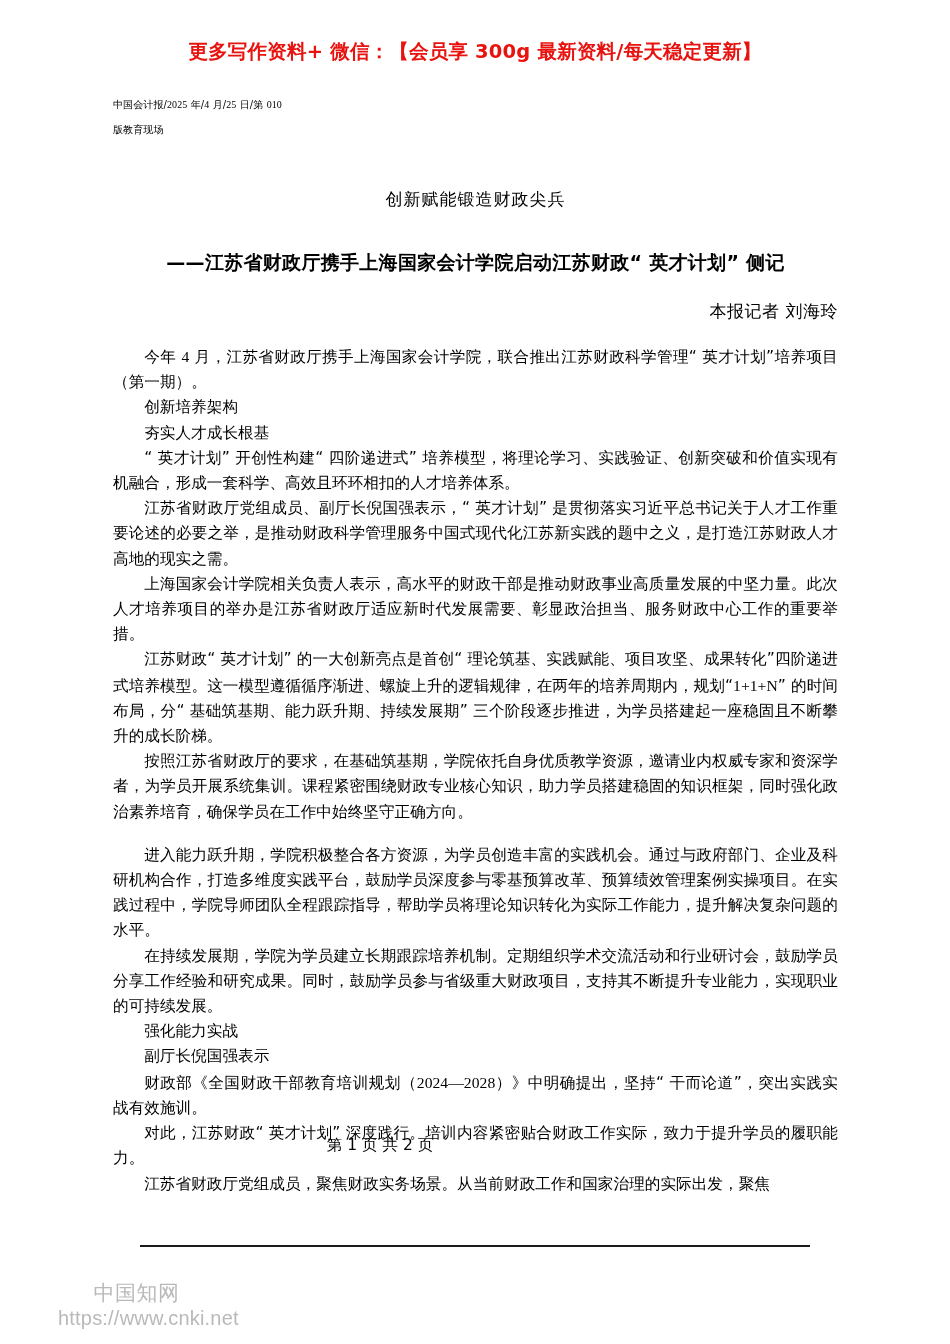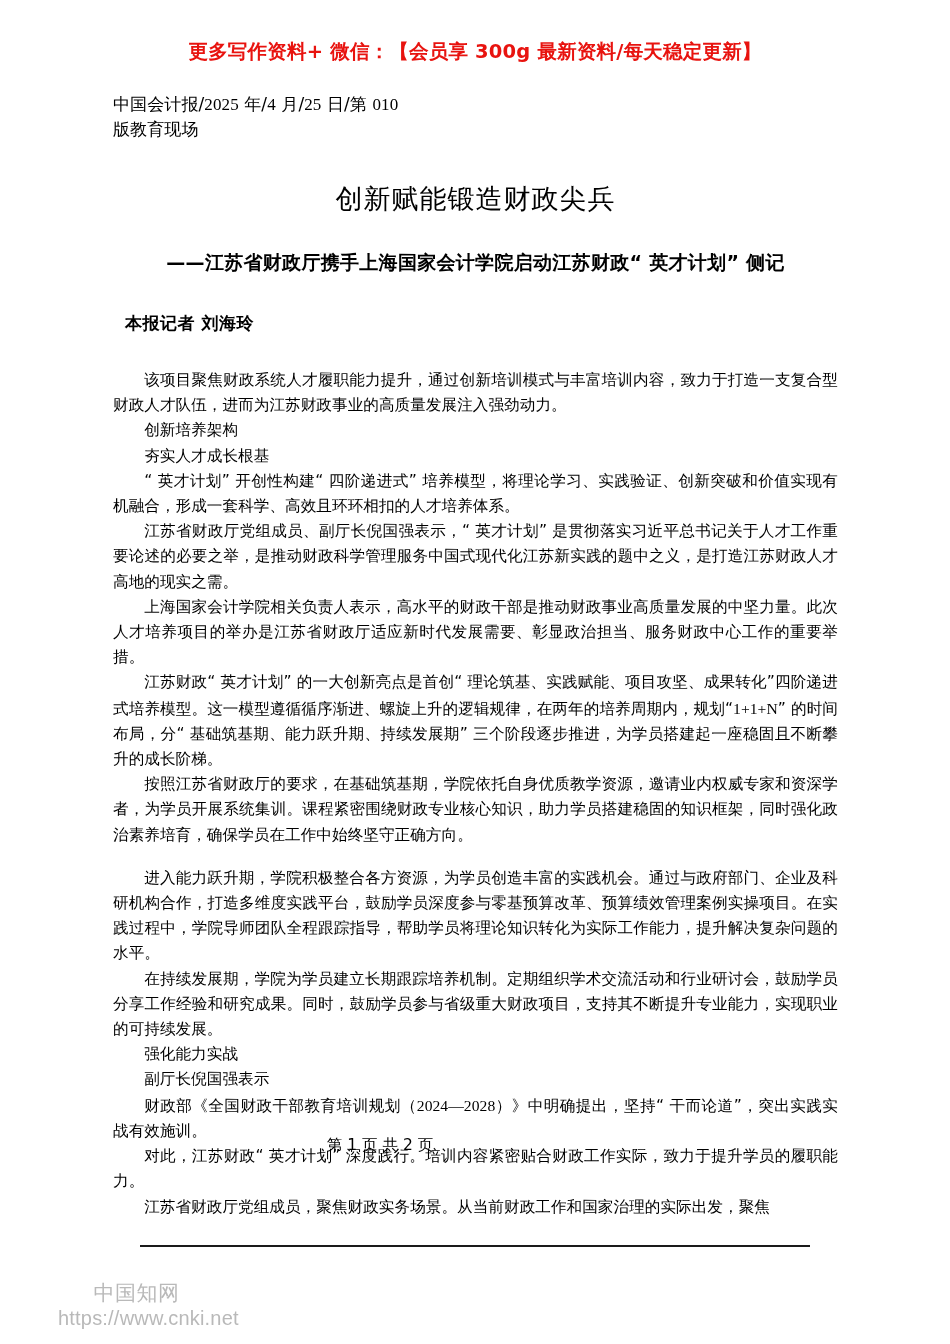--- a/index.html
+++ b/index.html
@@ -42,54 +42,54 @@
 
   
   .doc {
     position: absolute;
     left: 113px;
     top: 92px;
     width: 725px;
   }
 
   .source-line {
+    font-size: 10px;
+    line-height: 25px;
+    font-family: "DejaVu Sans", sans-serif;
+    letter-spacing: 0.1px;
+  }
+
+  .title {
+    text-align: center;
     font-size: 17px;
-    line-height: 25px;
-    font-family: "DejaVu Sans", sans-serif;
-    letter-spacing: 0.1px;
-  }
-
-  .title {
-    text-align: center;
-    font-size: 27px;
     line-height: 30px;
     font-weight: normal;
     margin: 0;
     padding-top: 42px;
     font-family: "DejaVu Sans", sans-serif;
     letter-spacing: 1px;
   }
 
   .subtitle {
     text-align: center;
     font-size: 19px;
     line-height: 28px;
     font-weight: bold;
     margin: 0;
     padding-top: 34px;
     font-family: "DejaVu Sans", sans-serif;
     letter-spacing: 0.3px;
   }
 
   .byline {
-    text-align: left;
+    text-align: right;
     font-size: 17px;
     line-height: 26px;
-    font-weight: bold;
-    margin: 12px;
+    font-weight: normal;
+    margin: 0;
     padding-top: 22px;
     font-family: "DejaVu Sans", sans-serif;
     letter-spacing: 0.5px;
   }
 
   .body-text {
     padding-top: 20px;
   }
 
   .para {
@@ -171,21 +171,21 @@
     <div class="source-line">中国会计报/<span class="sr">2025</span> 年/<span class="sr">4</span> 月/<span class="sr">25</span> 日/第 <span class="sr">010</span></div>
     <div class="source-line">版教育现场</div>
 
     <h1 class="title">创新赋能锻造财政尖兵</h1>
 
     <h2 class="subtitle">——江苏省财政厅携手上海国家会计学院启动江苏财政“ 英才计划” 侧记</h2>
 
     <div class="byline">本报记者  刘海玲</div>
 
     <div class="body-text">
-      <p class="para">该项目聚焦财政系统人才履职能力提升，通过创新培训模式与丰富培训内容，致力于打造一支复合型财政人才队伍，进而为江苏财政事业的高质量发展注入强劲动力。</p>
+      <p class="para">今年 <span class="sr">4</span> 月，江苏省财政厅携手上海国家会计学院，联合推出江苏财政科学管理“ 英才计划”培养项目（第一期）。</p>
       <p class="para">创新培养架构</p>
       <p class="para">夯实人才成长根基</p>
       <p class="para">“ 英才计划” 开创性构建“ 四阶递进式” 培养模型，将理论学习、实践验证、创新突破和价值实现有机融合，形成一套科学、高效且环环相扣的人才培养体系。</p>
       <p class="para">江苏省财政厅党组成员、副厅长倪国强表示，“ 英才计划” 是贯彻落实习近平总书记关于人才工作重要论述的必要之举，是推动财政科学管理服务中国式现代化江苏新实践的题中之义，是打造江苏财政人才高地的现实之需。</p>
       <p class="para">上海国家会计学院相关负责人表示，高水平的财政干部是推动财政事业高质量发展的中坚力量。此次人才培养项目的举办是江苏省财政厅适应新时代发展需要、彰显政治担当、服务财政中心工作的重要举措。</p>
       <p class="para">江苏财政“ 英才计划” 的一大创新亮点是首创“ 理论筑基、实践赋能、项目攻坚、成果转化”四阶递进式培养模型。这一模型遵循循序渐进、螺旋上升的逻辑规律，在两年的培养周期内，规划“<span class="sr">1+1+N</span>” 的时间布局，分“ 基础筑基期、能力跃升期、持续发展期” 三个阶段逐步推进，为学员搭建起一座稳固且不断攀升的成长阶梯。</p>
       <p class="para spaced-after">按照江苏省财政厅的要求，在基础筑基期，学院依托自身优质教学资源，邀请业内权威专家和资深学者，为学员开展系统集训。课程紧密围绕财政专业核心知识，助力学员搭建稳固的知识框架，同时强化政治素养培育，确保学员在工作中始终坚守正确方向。</p>
       <p class="para">进入能力跃升期，学院积极整合各方资源，为学员创造丰富的实践机会。通过与政府部门、企业及科研机构合作，打造多维度实践平台，鼓励学员深度参与零基预算改革、预算绩效管理案例实操项目。在实践过程中，学院导师团队全程跟踪指导，帮助学员将理论知识转化为实际工作能力，提升解决复杂问题的水平。</p>
       <p class="para">在持续发展期，学院为学员建立长期跟踪培养机制。定期组织学术交流活动和行业研讨会，鼓励学员分享工作经验和研究成果。同时，鼓励学员参与省级重大财政项目，支持其不断提升专业能力，实现职业的可持续发展。</p>
       <p class="para">强化能力实战</p>

